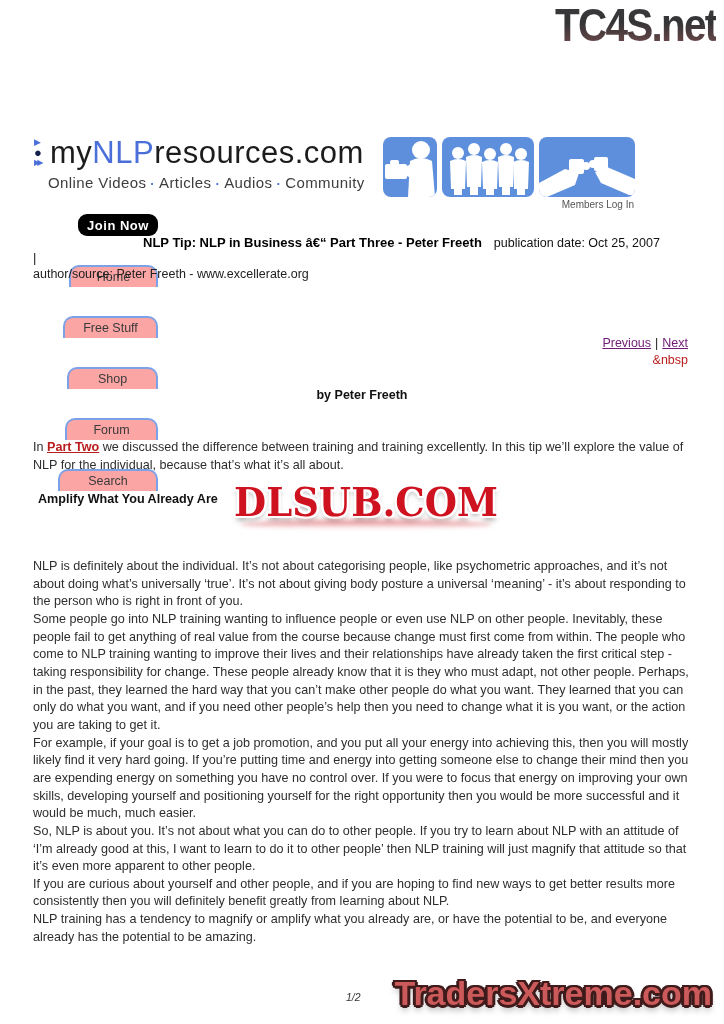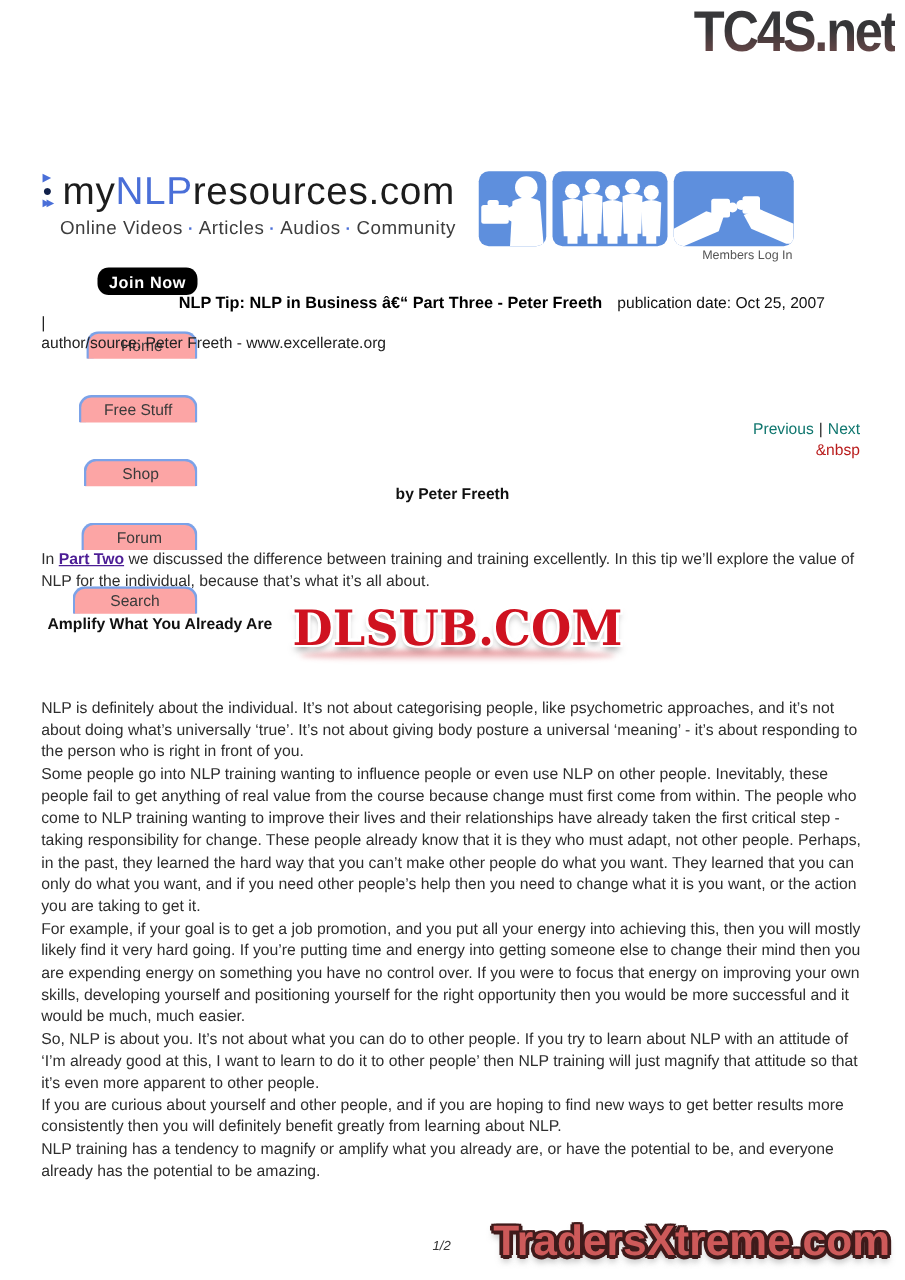--- a/index.html
+++ b/index.html
@@ -59,28 +59,28 @@
   .tab-forum{width:93px} .tab-search{width:100px}
 
   
   .title-line { left:143px; top:233px; white-space:nowrap; }
   .title-line .t { font-size:13px; font-weight:bold; color:#000; }
   .title-line .d { font-size:12.5px; color:#111; margin-left:12px; }
   .pipe-line { left:33px; top:250px; font-size:13px; color:#222; }
   .author-line { left:33px; top:267px; font-size:12.5px; color:#222; }
 
   .prevnext { top:336px; right:36px; font-size:12.5px; }
-  .prevnext a { color:#0f766e; cursor:pointer; }
+  .prevnext a { color:#701a75; text-decoration:underline; cursor:pointer; }
   .prevnext .sep { color:#222; padding:0 4px; }
   .nbsp-line { top:353px; right:36px; font-size:12.5px; color:#b91c1c; }
   .byline { top:388px; left:0; width:724px; text-align:center; font-size:12.5px; font-weight:bold; color:#111; }
 
   
   .intro { left:33px; top:439px; width:662px; font-size:12.6px; line-height:17.6px; color:#2e2e2e; }
-  .intro a { color:#4c1d95; font-weight:bold; text-decoration:underline; cursor:pointer; }
+  .intro a { color:#b91c1c; font-weight:bold; text-decoration:underline; cursor:pointer; }
   .section-heading { left:38px; top:492px; font-size:12.6px; font-weight:bold; color:#111; }
   .body-text { left:33px; top:558px; width:664px; font-size:12.6px; line-height:17.65px; color:#2e2e2e; }
   .body-text p { margin:0; }
 
   
   .wm-mid { left:226px; top:482px; width:280px; text-align:center; }
   .wm-mid .txt {
     font-family:"DejaVu Serif", serif; font-weight:bold; font-size:37px; line-height:40px;
     color:#cf1220; letter-spacing:0px; display:inline-block; transform:scaleY(1.05);
     text-shadow:

